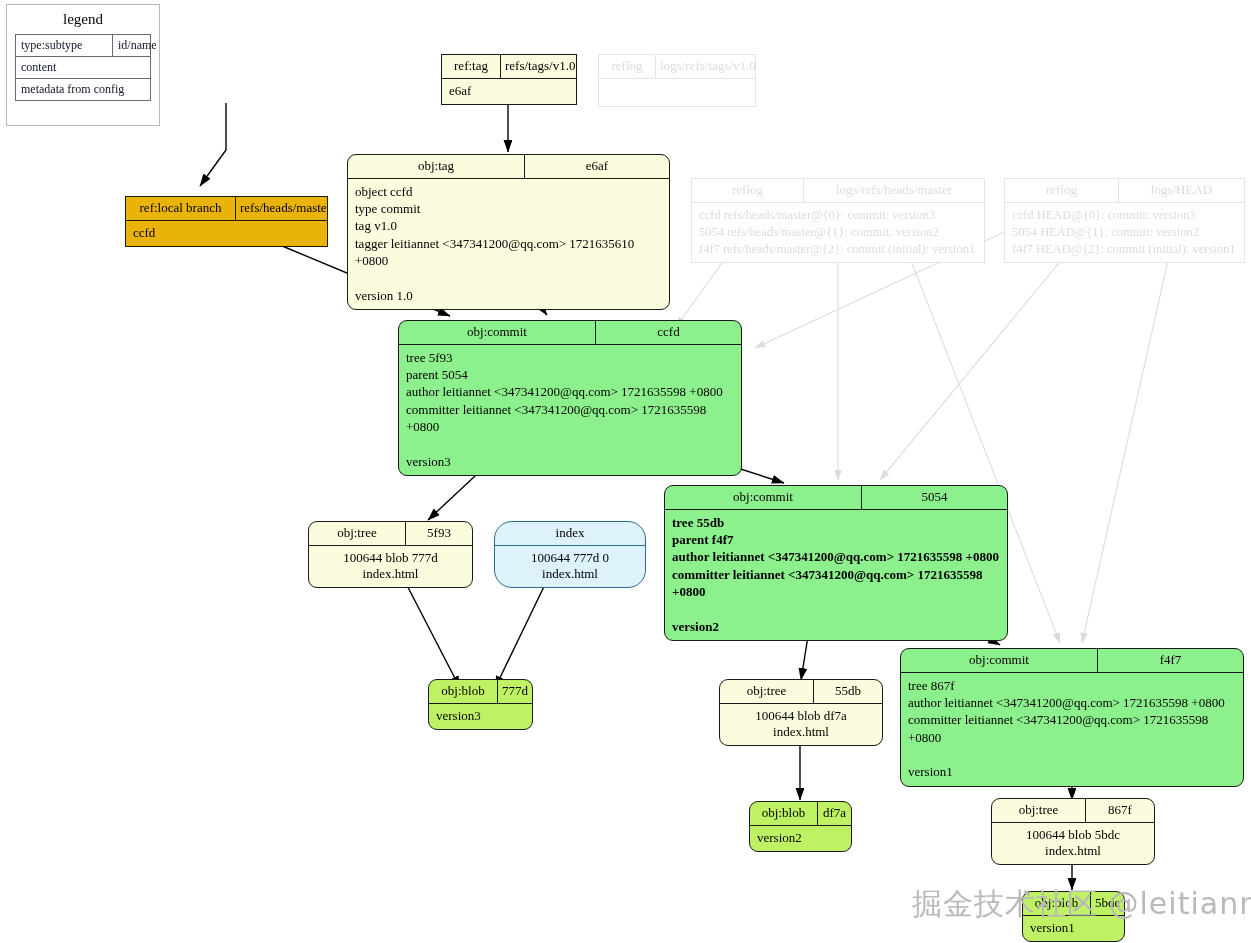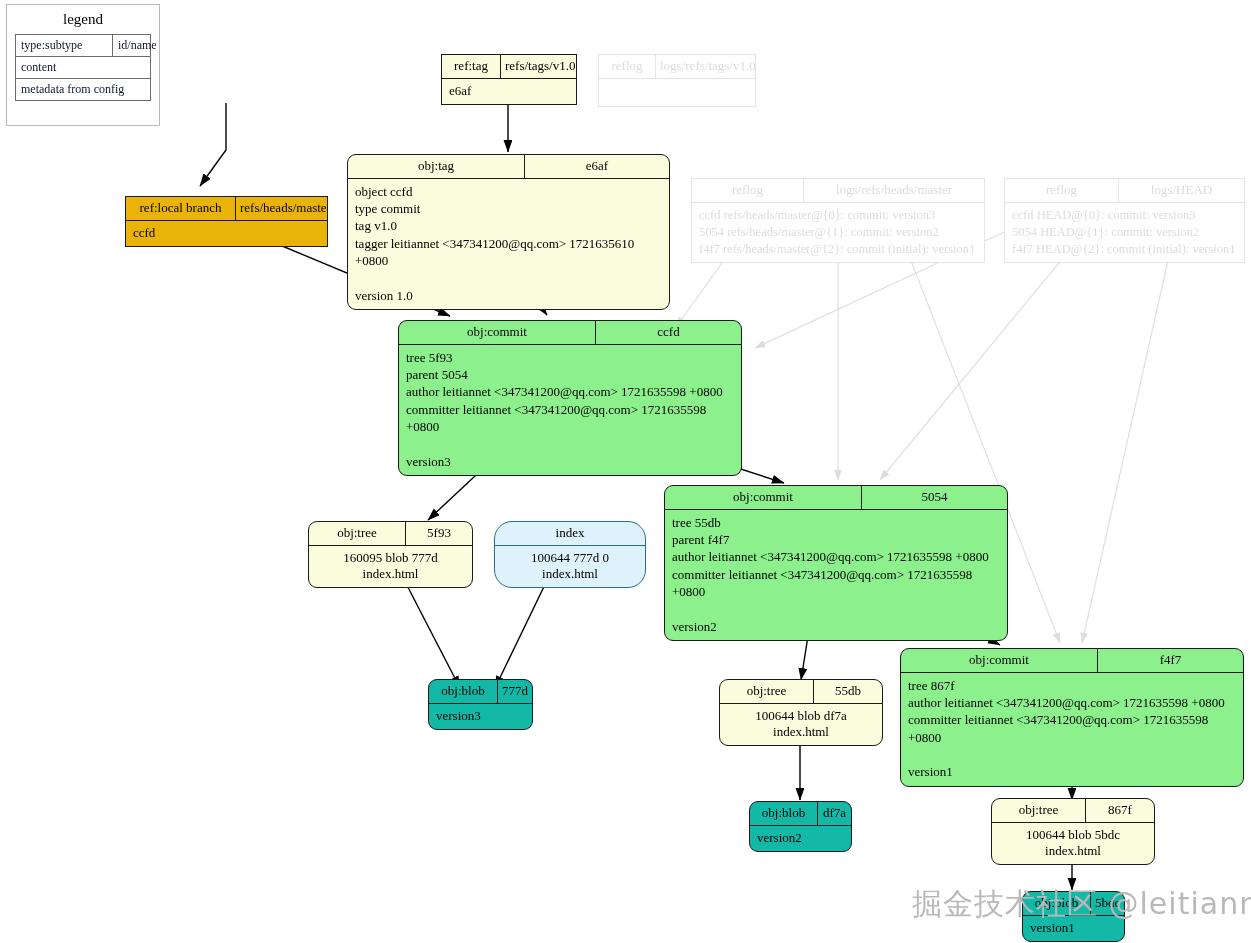--- a/index.html
+++ b/index.html
@@ -65,21 +65,21 @@
 
   
   .v-dark { background: #3d3d3d; color: #ffffff; border-color: #222; }
   .v-dark .hdr { border-bottom-color: #111; }
   .v-dark .hdr .cell.left-cell { border-right-color: #111; }
   .v-gray { background: #eab308; }
   .v-yellow { background: #fbfbdd; }
   .v-green { background: #8cf08c; }
   .v-blue  { background: #ddf2fb; border-color: #2b6b8c; border-radius: 18px; }
   .v-blue .hdr { border-bottom-color: #2b6b8c; }
-  .v-white { background: #14b8a6; }
+  .v-white { background: #bef264; }
   .v-faded {
     background: #ffffff;
     border-color: #e4e4e4;
     color: #dcdcdc;
   }
   .v-faded .hdr { border-bottom-color: #e4e4e4; }
   .v-faded .hdr .cell.left-cell { border-right-color: #e4e4e4; }
 
   
   #legend {
@@ -280,21 +280,21 @@
 committer leitiannet &lt;347341200@qq.com&gt; 1721635598 +0800
 
 version3</div>
   </div>
 
   <div class="node gnode rounded v-green" style="left:664px; top:485px; width:344px;">
     <div class="hdr">
       <div class="cell left-cell" style="flex:0 0 188px;">obj:commit</div>
       <div class="cell">5054</div>
     </div>
-    <div class="body" style="line-height:1.33;">tree 55db
+    <div class="body" style="line-height:1.33;font-weight:bold;">tree 55db
 parent f4f7
 author leitiannet &lt;347341200@qq.com&gt; 1721635598 +0800
 committer leitiannet &lt;347341200@qq.com&gt; 1721635598 +0800
 
 version2</div>
   </div>
 
   <div class="node gnode rounded v-green" style="left:900px; top:648px; width:344px;">
     <div class="hdr">
       <div class="cell left-cell" style="flex:0 0 188px;">obj:commit</div>
@@ -305,21 +305,21 @@
 committer leitiannet &lt;347341200@qq.com&gt; 1721635598 +0800
 
 version1</div>
   </div>
 
   <div class="node gnode rounded v-yellow" style="left:308px; top:521px; width:165px;">
     <div class="hdr">
       <div class="cell left-cell" style="flex:0 0 88px;">obj:tree</div>
       <div class="cell">5f93</div>
     </div>
-    <div class="body center">160095 blob 777d index.html</div>
+    <div class="body center">100644 blob 777d index.html</div>
   </div>
 
   <div class="node gnode v-blue" style="left:494px; top:521px; width:152px;">
     <div class="hdr">
       <div class="cell">index</div>
     </div>
     <div class="body center">100644 777d 0 index.html</div>
   </div>
 
   <div class="node gnode rounded v-white" style="left:428px; top:679px; width:105px;">

